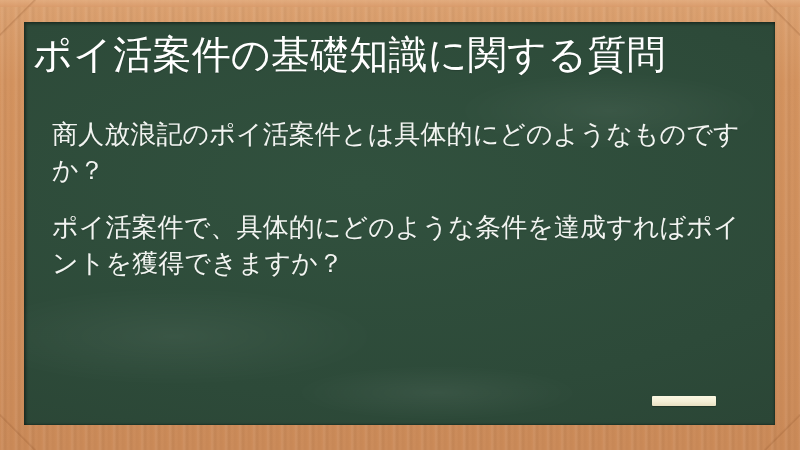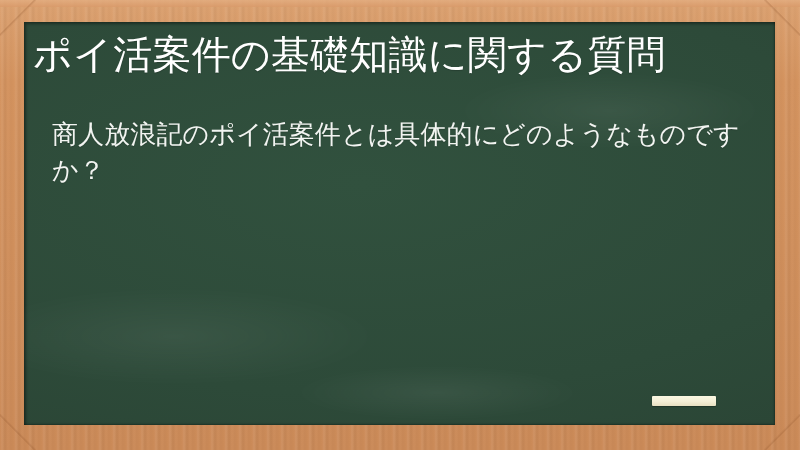--- a/index.html
+++ b/index.html
@@ -148,20 +148,21 @@
 
   <div class="chalkboard">
     <div class="chalk-dust"></div>
 
     <div class="board-content">
 
       <div class="board-title">ポイ活案件の基礎知識に関する質問</div>
 
       <ul class="question-list">
         <li class="question-item">商人放浪記のポイ活案件とは具体的にどのようなものですか？</li>
+        <li class="question-item">ポイ活案件で、具体的にどのような条件を達成すればポイントを獲得できますか？</li>
       </ul>
 
     </div>
   </div>
 
   <div class="chalk-stick"></div>
 
 </div>
 
 </body></html>

